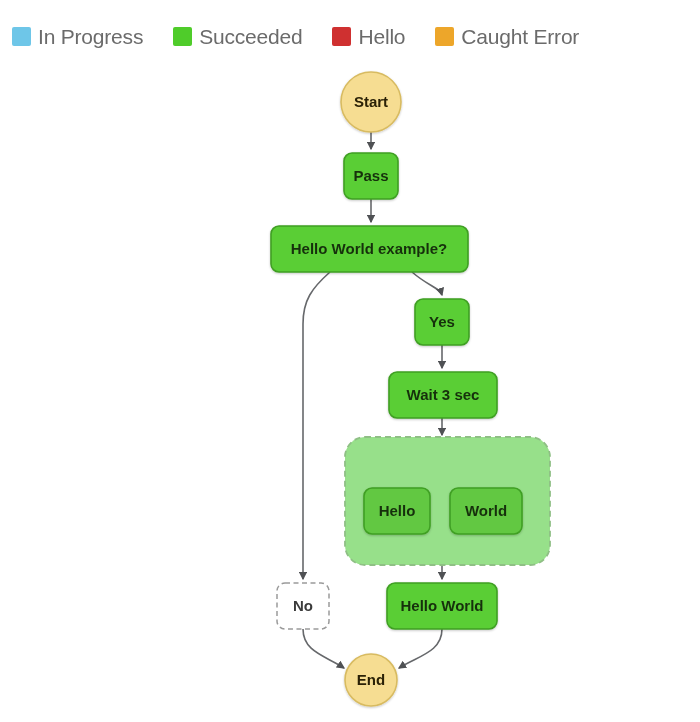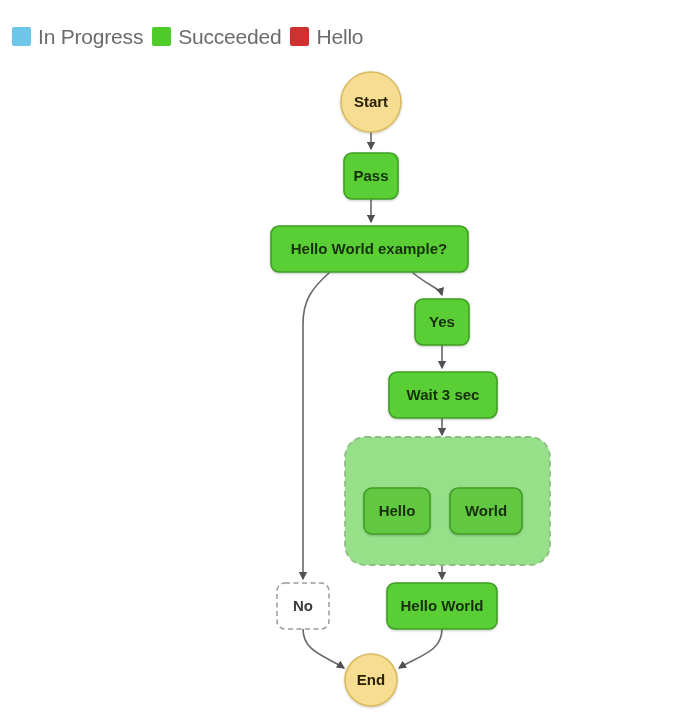--- a/index.html
+++ b/index.html
@@ -17,28 +17,29 @@
 
   
   #legend {
     position: absolute;
     top: 22px;
     left: 12px;
     width: 676px;
     height: 28px;
     display: flex;
     align-items: center;
+    gap: 7px;
     white-space: nowrap;
   }
   .legend-item {
     display: flex;
     align-items: center;
     gap: 7px;
   }
-  .legend-item + .legend-item { margin-left: 9px; }
+  .legend-item + .legend-item { margin-left: 23px; }
   .swatch {
     width: 19px;
     height: 19px;
     border-radius: 2px;
     flex: 0 0 auto;
     display: block;
   }
   .legend-label {
     font-size: 21px;
     color: #6b6b6b;
@@ -87,20 +88,24 @@
     <span class="swatch" style="background: rgb(79, 204, 42);"></span>
     <span class="legend-label">Succeeded</span>
   </div>
 
   <div class="legend-item">
     <span class="swatch" style="background: rgb(207, 48, 48);"></span>
     <span class="legend-label">Hello</span>
   </div>
 
 
+  <div class="legend-item">
+    <span class="swatch" style="background: rgb(237, 166, 42);"></span>
+    <span class="legend-label">Caught Error</span>
+  </div>
 
 </div>
 
 <div id="graph-wrap">
   <svg id="graph-svg" width="700" height="666" viewBox="0 0 700 666" xmlns="http://www.w3.org/2000/svg">
     <defs>
       <marker id="arrow" viewBox="0 0 10 10" refX="8.5" refY="5" markerWidth="5.2" markerHeight="5.2" orient="auto-start-reverse">
         <path d="M 0 0 L 10 5 L 0 10 z" fill="#4f5154"></path>
       </marker>
       <filter id="softshadow" x="-30%" y="-30%" width="160%" height="160%">

